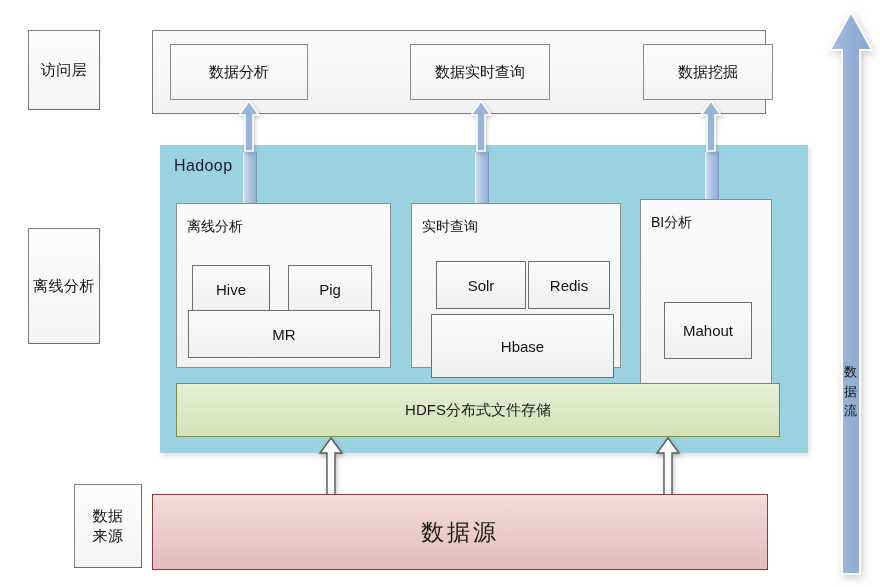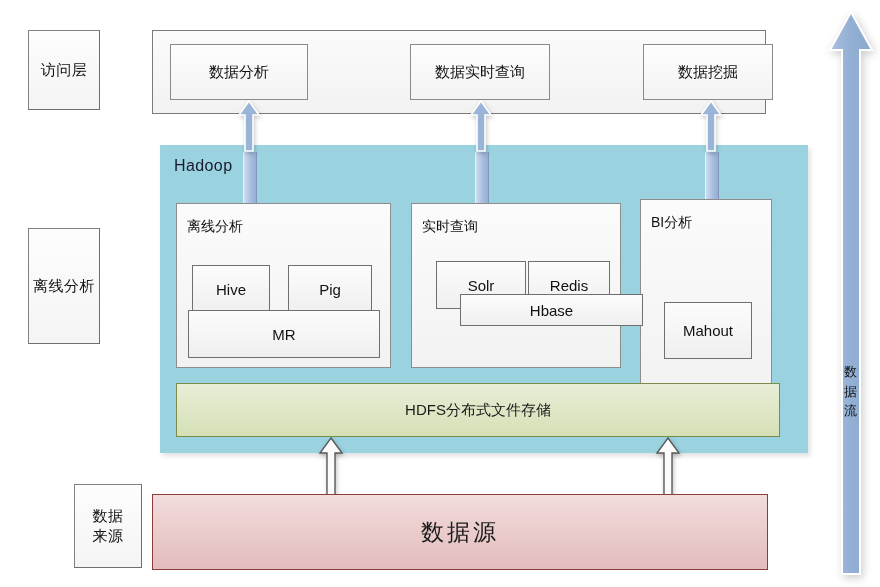--- a/index.html
+++ b/index.html
@@ -103,21 +103,21 @@
     font-size: 15px;
     color: #111;
   }
   
   #chip-hive { left: 192px; top: 265px; width: 78px; height: 48px; }
   #chip-pig  { left: 288px; top: 265px; width: 84px; height: 48px; }
   #chip-mr   { left: 188px; top: 310px; width: 192px; height: 48px; }
   
   #chip-solr  { left: 436px; top: 261px; width: 90px; height: 48px; }
   #chip-redis { left: 528px; top: 261px; width: 82px; height: 48px; }
-  #chip-hbase { left: 431px; top: 294px; width: 183px; height: 32px; margin-left: 29px; }
+  #chip-hbase { left: 431px; top: 314px; width: 183px; height: 64px; }
   
   #chip-mahout { left: 664px; top: 302px; width: 88px; height: 57px; }
 
   
   #hdfs-bar {
     position: absolute;
     left: 176px; top: 383px; width: 604px; height: 54px;
     box-sizing: border-box;
     background: linear-gradient(180deg, #e8eed7 0%, #d5e0b5 100%);
     border: 1px solid #7a8c4a;

